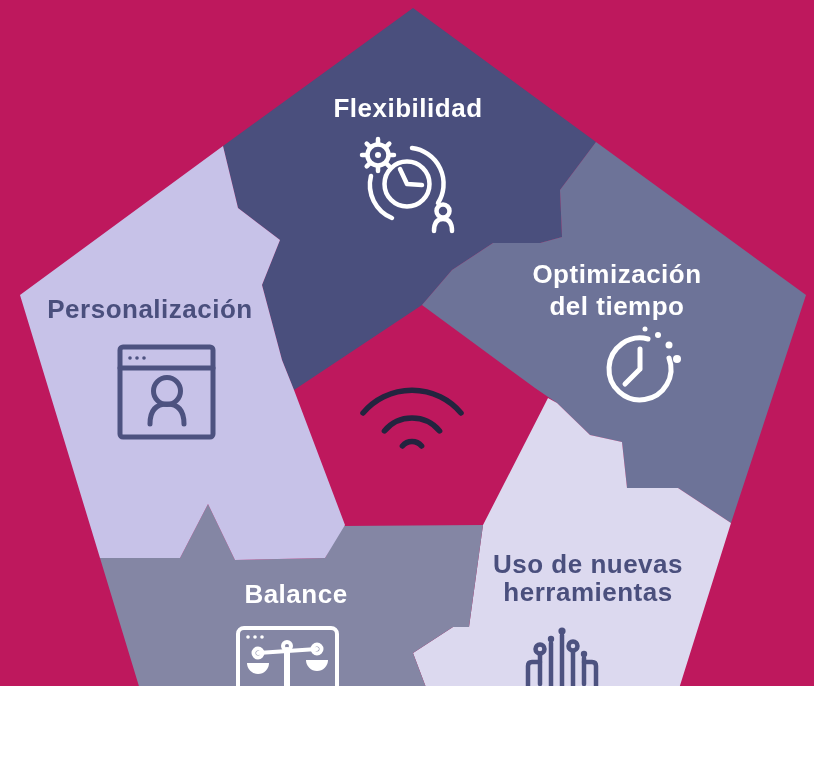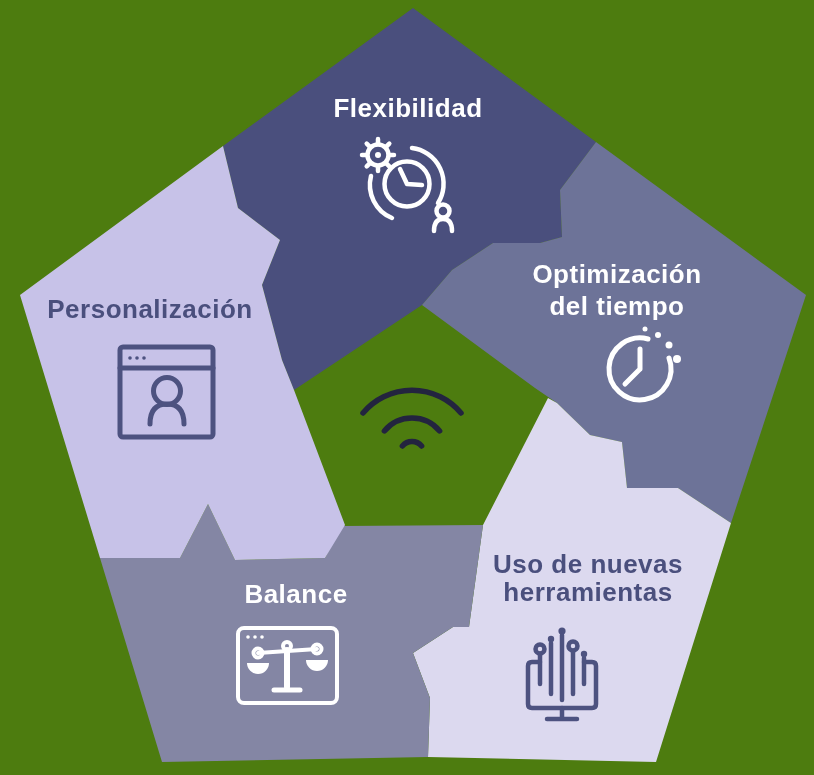--- a/index.html
+++ b/index.html
@@ -1,16 +1,16 @@
 <!DOCTYPE html>
 <html><head>
 <meta charset="utf-8">
 <style>
   html,body{margin:0;padding:0;background:#ffffff;}
-  .stage{width:814px;height:775px;position:relative;background:#4d7c0f;overflow:hidden;}
+  .stage{width:814px;height:686px;position:relative;background:#be185d;overflow:hidden;}
   svg{display:block;}
   text{font-family:"Liberation Sans", sans-serif;font-weight:bold;letter-spacing:.5px;}
   .seg-label{font-size:26px;}
 </style>
 </head>
 <body>
 
 <div class="stage">
 <svg width="814" height="775" viewBox="0 0 814 775" xmlns="http://www.w3.org/2000/svg">
 

